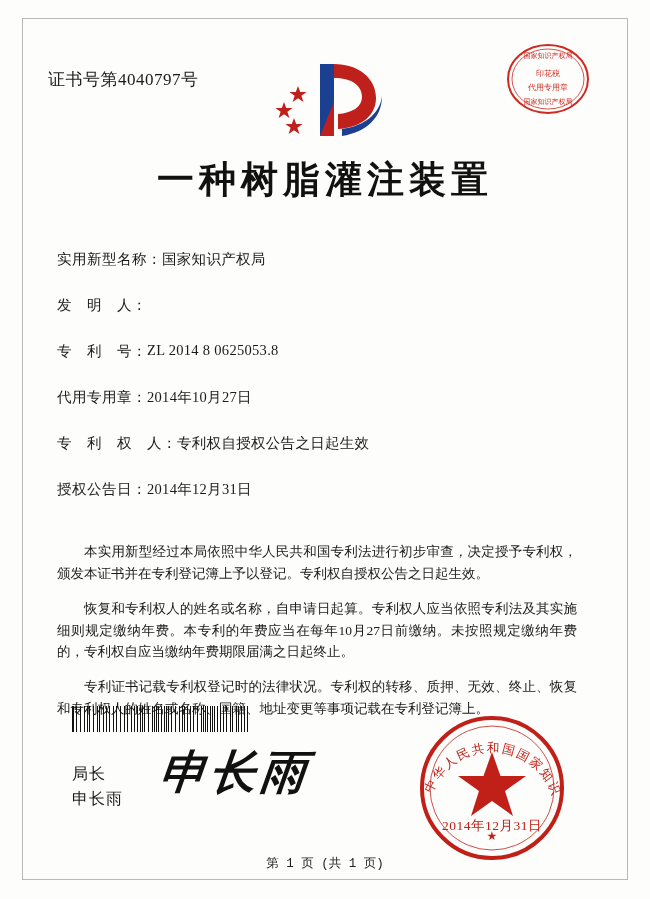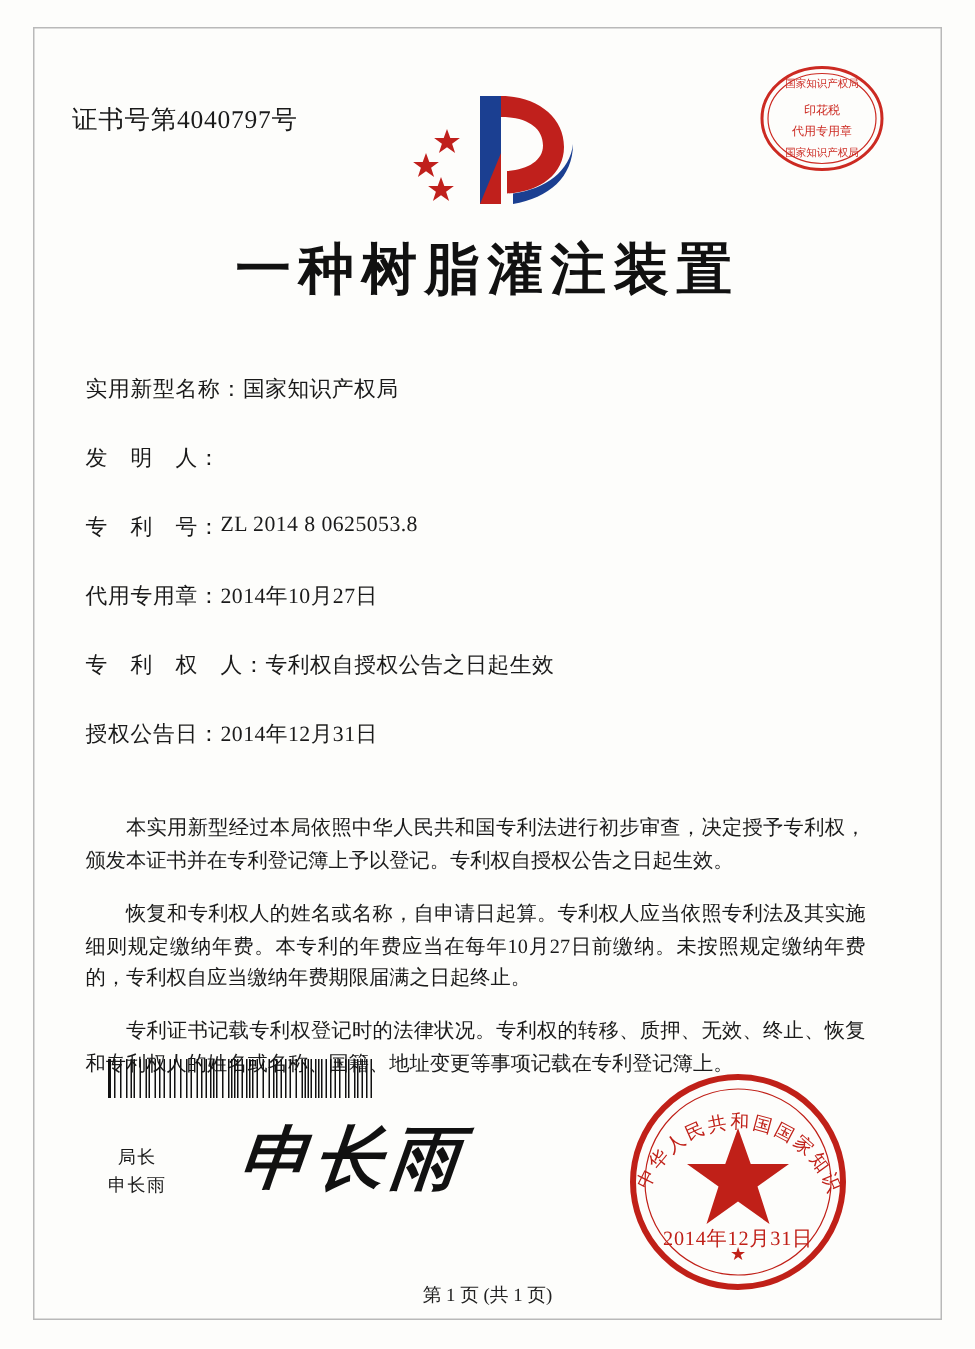--- a/index.html
+++ b/index.html
@@ -114,24 +114,23 @@
   .barcode i {
     display: block;
     background: #111;
     height: 100%;
   }
 
   
   .sig-label {
     position: absolute;
     left: 72px; top: 762px;
-    font-size: 12px;
+    font-size: 16px;
     line-height: 1.55;
     letter-spacing: 1px;
-    text-align: center;
   }
   .sig-hand {
     position: absolute;
     left: 160px; top: 742px;
     font-family: "DejaVu Serif", serif;
     font-size: 46px;
     font-weight: bold;
     font-style: italic;
     letter-spacing: 4px;
     color: #111;
@@ -155,20 +154,21 @@
     letter-spacing: 0.5px;
   }
 
   
   .page-footer {
     position: absolute;
     left: 0; right: 0; top: 855px;
     text-align: center;
     font-size: 12.5px;
     color: #222;
+    font-family: Liberation Mono, monospace;
   }
 </style>
 </head>
 <body>
 
 <div class="page">
   <div class="border-frame"></div>
 
   <div class="cert-no">证书号第4040797号</div>
 

